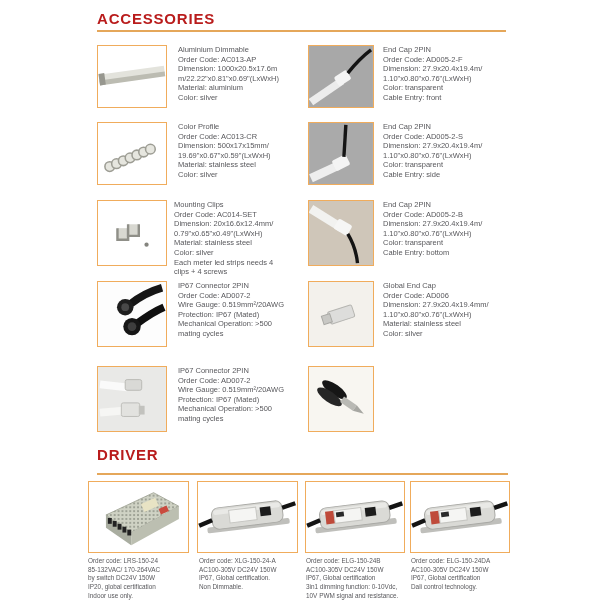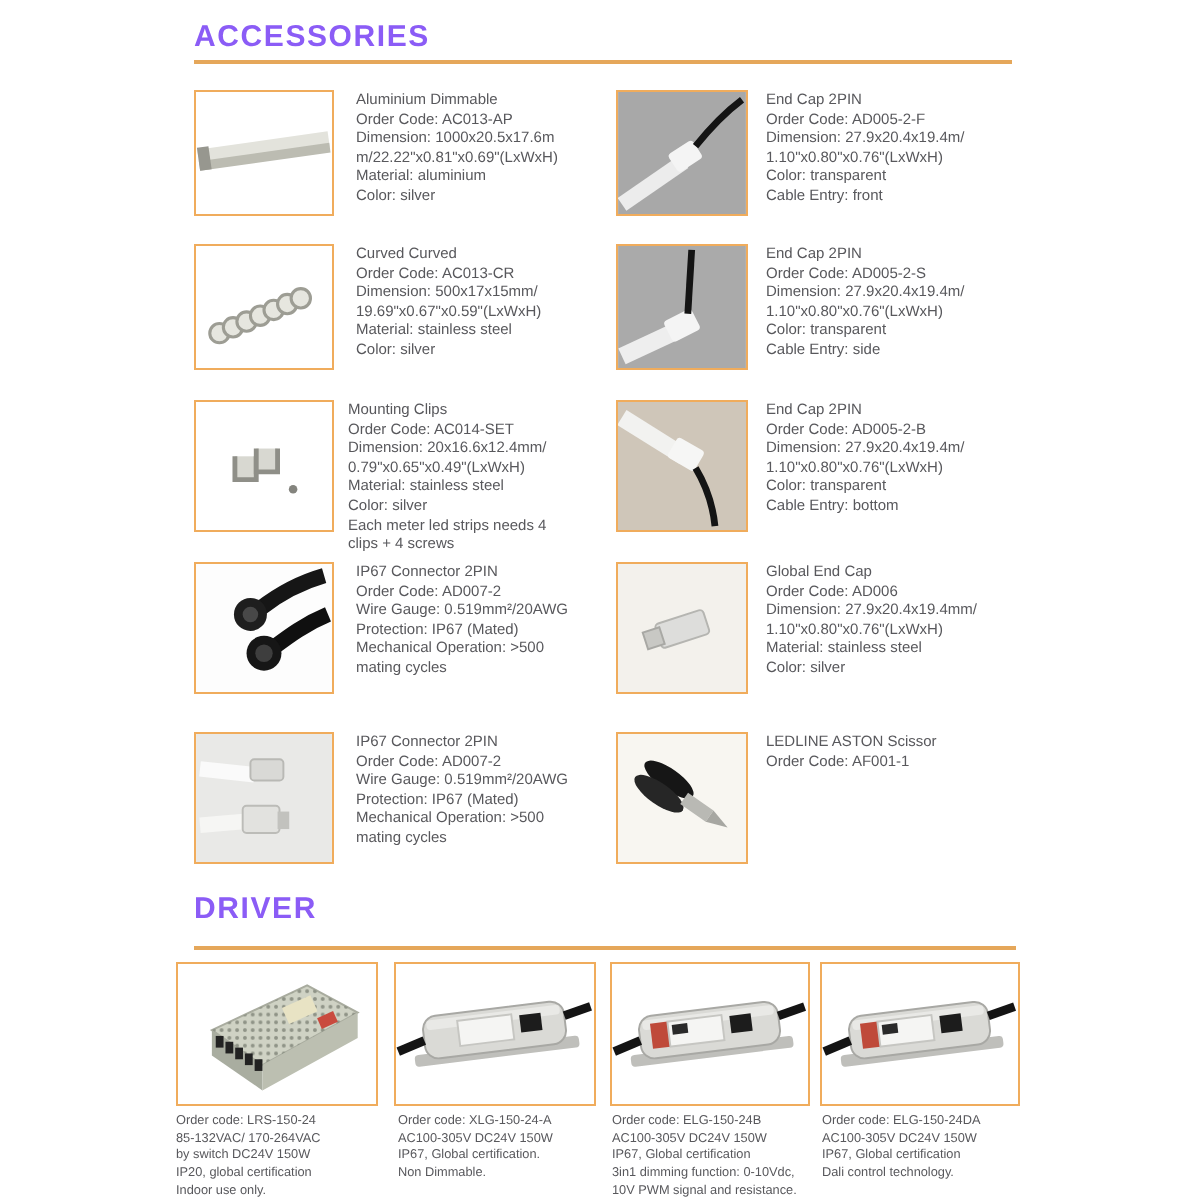--- a/index.html
+++ b/index.html
@@ -1,19 +1,19 @@
 <!DOCTYPE html>
 <html><head>
 <meta charset="utf-8">
 <style>
   *{margin:0;padding:0;box-sizing:border-box}
   html,body{width:600px;height:600px}
   body{background:#ffffff;font-family:"Liberation Sans",sans-serif}
   .page{position:relative;width:600px;height:600px;background:#fff;overflow:hidden}
-  .heading{position:absolute;color:#8b5cf6;font-size:15px;font-weight:bold;letter-spacing:.8px}
+  .heading{position:absolute;color:#b91c1c;font-size:15px;font-weight:bold;letter-spacing:.8px}
   .rule{position:absolute;height:2px;background:#E5A75A}
   .imgbox{position:absolute;border:1px solid #F0AC5C;background:#fff;overflow:hidden}
   .imgbox svg{display:block;width:100%;height:100%}
   .txt{position:absolute;color:#58585C;font-size:7.5px;line-height:1.28}
   .txt .t{margin-bottom:0}
   .txt .b{white-space:pre-line}
   .dtxt{position:absolute;color:#58585C;font-size:6.4px;line-height:1.35;white-space:pre-line}
 </style>
 </head>
 <body>
@@ -67,21 +67,21 @@
           <circle cx="19" cy="42" r="5"></circle>
           <circle cx="26" cy="39" r="5"></circle>
           <circle cx="33" cy="36" r="5"></circle>
           <circle cx="40" cy="33" r="5"></circle>
           <circle cx="47" cy="30" r="5"></circle>
           <circle cx="54" cy="27" r="5"></circle>
         </g>
       </svg>
   </div>
   <div class="txt" style="left:178px;top:122px;width:135px">
-    <div class="t">Curved Curved</div>
+    <div class="t">Color Profile</div>
     <div class="b">Order Code: AC013-CR
 Dimension: 500x17x15mm/
 19.69"x0.67"x0.59"(LxWxH)
 Material: stainless steel
 Color: silver</div>
   </div>
 
   <div class="imgbox" style="left:308px;top:122px;width:66px;height:63px">
     <svg viewBox="0 0 66 63">
         <rect width="66" height="63" fill="#aaaaaa"></rect>
@@ -197,24 +197,20 @@
   <div class="imgbox" style="left:308px;top:366px;width:66px;height:66px">
     <svg viewBox="0 0 66 66">
         <rect width="66" height="66" fill="#f8f6f1"></rect>
         <g transform="rotate(35 33 33)">
           <ellipse cx="22" cy="29" rx="15" ry="5.5" fill="#161616"></ellipse>
           <ellipse cx="22" cy="38" rx="15" ry="5.5" fill="#262626"></ellipse>
           <rect x="34" y="29" width="16" height="7" fill="#b9b9b4"></rect>
           <polygon points="50,29 61,32 50,36" fill="#a7a7a2"></polygon>
         </g>
       </svg>
-  </div>
-  <div class="txt" style="left:383px;top:366px;width:125px">
-    <div class="t">LEDLINE ASTON Scissor</div>
-    <div class="b">Order Code: AF001-1</div>
   </div>
 
   <div class="heading" style="left:97px;top:446px">DRIVER</div>
   <div class="rule" style="left:97px;top:473px;width:411px"></div>
 
   <div class="imgbox" style="left:88px;top:481px;width:101px;height:72px">
     <svg viewBox="0 0 101 72">
         <defs>
           <pattern id="mesh" width="4" height="4" patternUnits="userSpaceOnUse">
             <circle cx="2" cy="2" r="1" fill="#8f9387"></circle>

